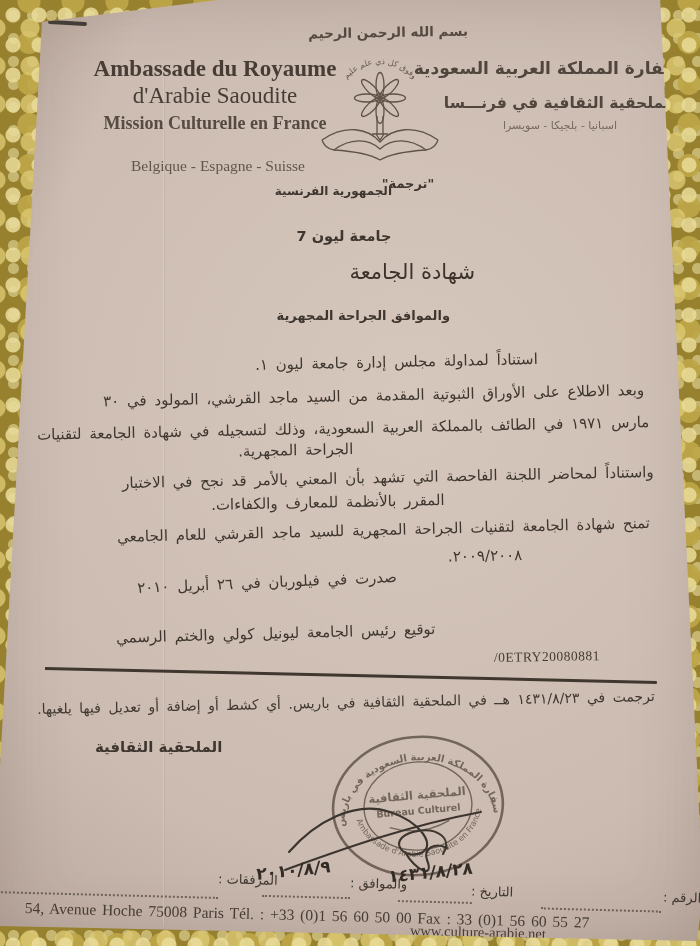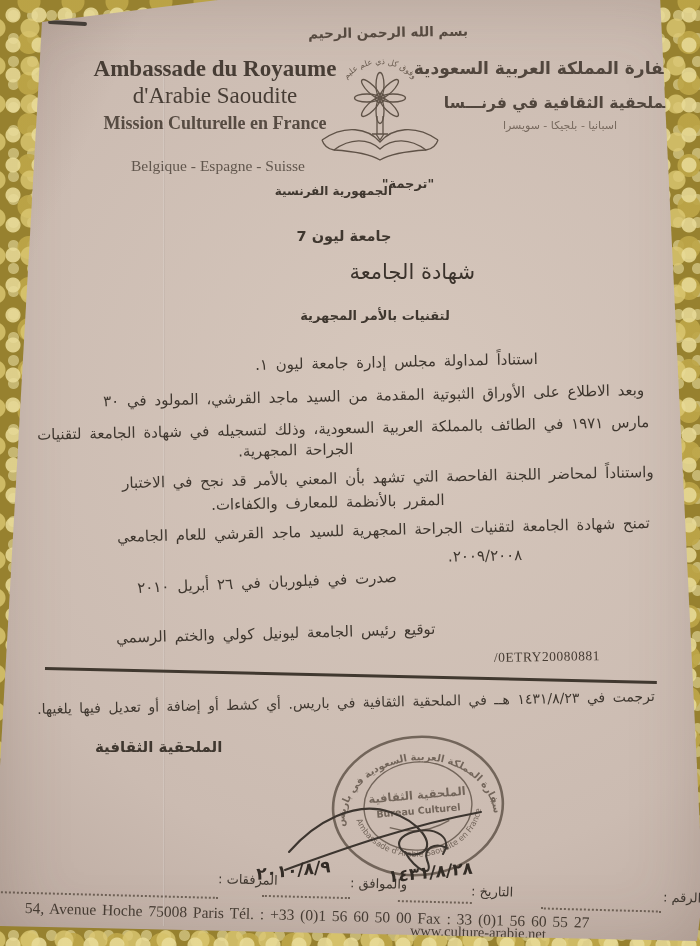--- a/index.html
+++ b/index.html
@@ -100,21 +100,21 @@
   </svg>
 
   <div class="ar ctr" style="left:440px;top:58px;width:240px;font-size:17px;font-weight:bold;color:#51463d;">سفارة المملكة العربية السعودية</div>
   <div class="ar ctr" style="left:440px;top:94px;width:240px;font-size:15.5px;font-weight:bold;color:#51463d;">للملحقية الثقافية في فرنـــسا</div>
   <div class="ar ctr" style="left:440px;top:119px;width:240px;font-size:11px;color:#77695e;">اسبانيا - بلجيكا - سويسرا</div>
 
   <div class="ar" style="left:368px;top:176px;width:80px;text-align:center;font-size:13px;font-weight:bold;">"ترجمة"</div>
   <div class="ar" style="left:292px;top:184px;width:100px;text-align:center;font-size:12px;font-weight:bold;">الجمهورية الفرنسية</div>
   <div class="ar" style="left:294px;top:228px;width:100px;text-align:center;font-size:14.5px;font-weight:bold;">جامعة ليون 7</div>
   <div class="ar" style="left:355px;top:260px;width:120px;text-align:center;font-size:21px;font-weight:normal;color:#3a322b;">شهادة الجامعة</div>
-  <div class="ar" style="left:300px;top:308px;width:150px;text-align:center;font-size:13px;font-weight:bold;">لتقنيات بالأمر المجهرية</div>
+  <div class="ar" style="left:300px;top:308px;width:150px;text-align:center;font-size:13px;font-weight:bold;">والموافق الجراحة المجهرية</div>
 
   <div class="ar line" style="right:162px;top:350px;">استناداً لمداولة مجلس إدارة جامعة ليون ١.</div>
   <div class="ar line" style="right:56px;top:381px;">وبعد الاطلاع على الأوراق الثبوتية المقدمة من السيد ماجد القرشي، المولود في ٣٠</div>
   <div class="ar line" style="right:51px;top:413px;">مارس ١٩٧١ في الطائف بالمملكة العربية السعودية، وذلك لتسجيله في شهادة الجامعة لتقنيات</div>
   <div class="ar line" style="right:347px;top:440px;">الجراحة المجهرية.</div>
   <div class="ar line" style="right:46px;top:463px;">واستناداً لمحاضر اللجنة الفاحصة التي تشهد بأن المعني بالأمر قد نجح في الاختبار</div>
   <div class="ar line" style="right:255px;top:491px;">المقرر بالأنظمة للمعارف والكفاءات.</div>
   <div class="ar line" style="right:50px;top:514px;--r:-1.5deg;">تمنح شهادة الجامعة لتقنيات الجراحة المجهرية للسيد ماجد القرشي للعام الجامعي</div>
   <div class="ar line" style="right:178px;top:546px;">٢٠٠٩/٢٠٠٨.</div>
 

